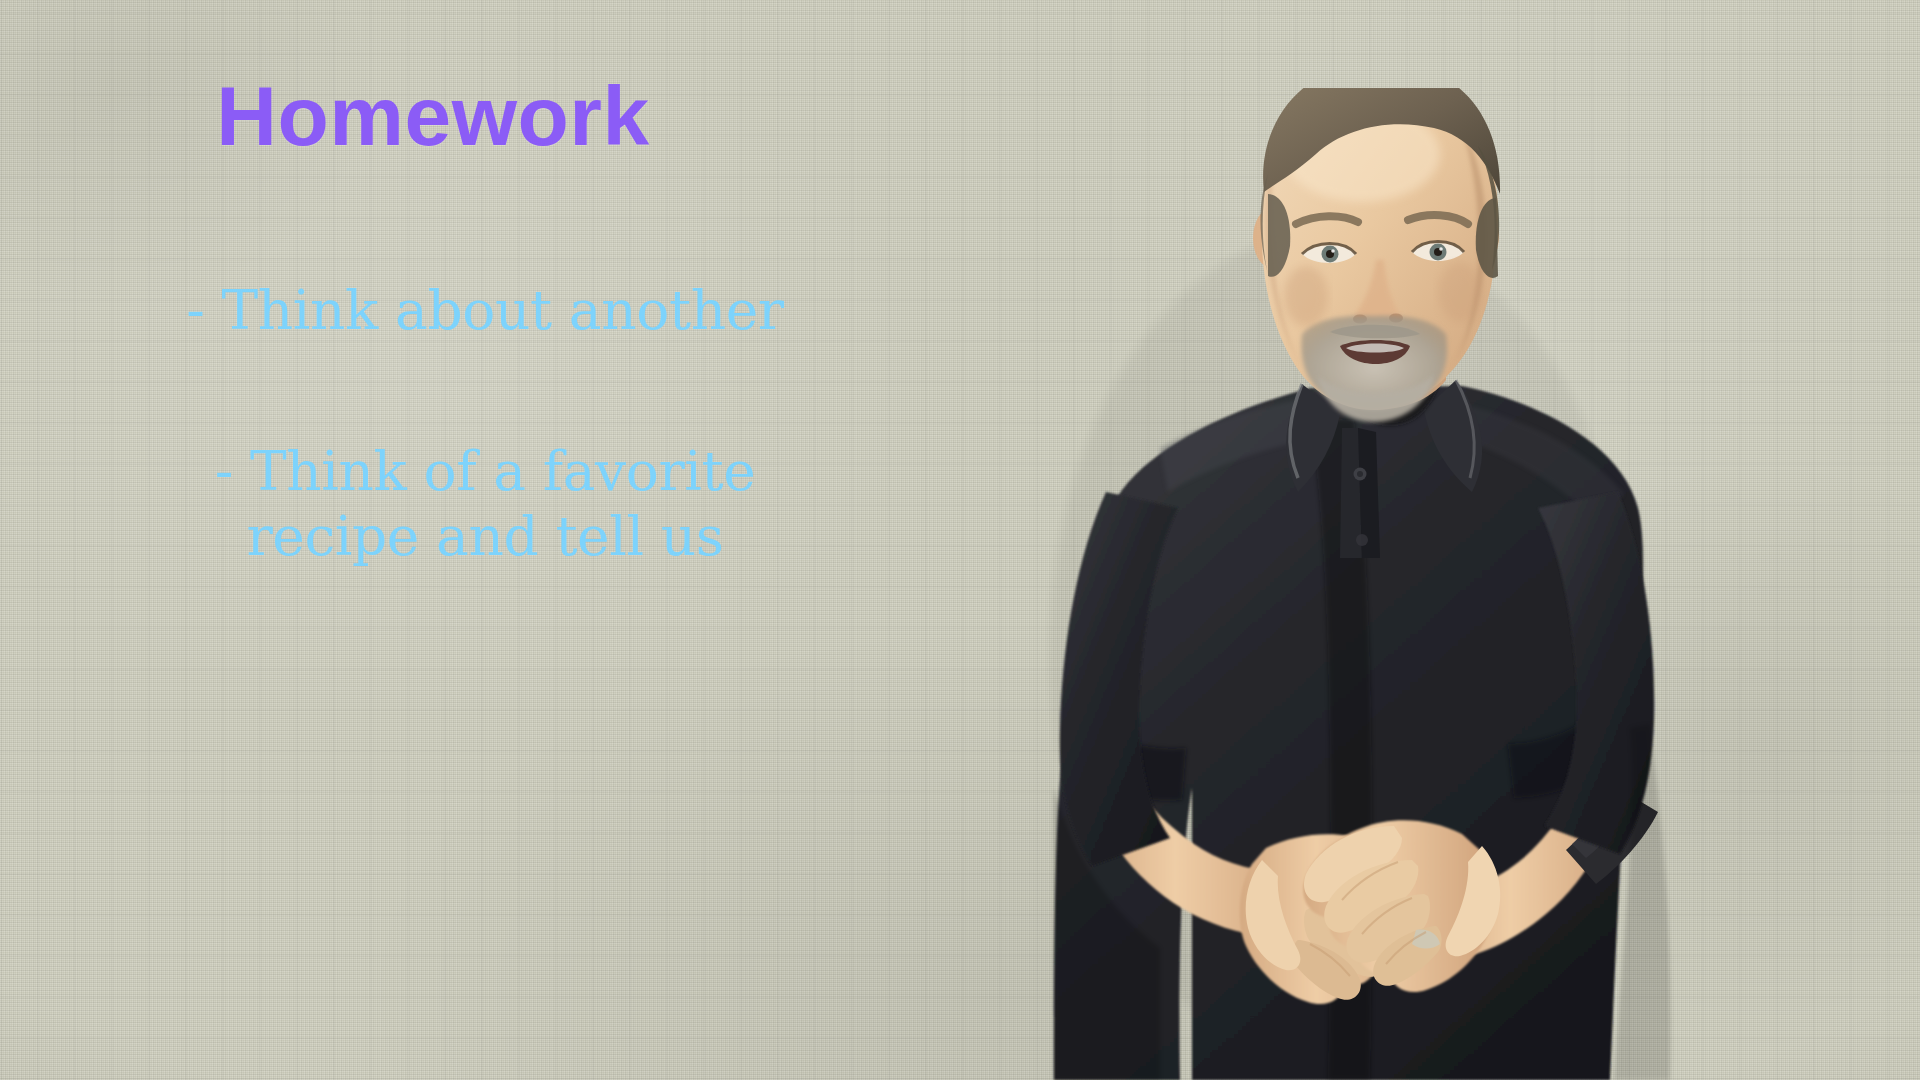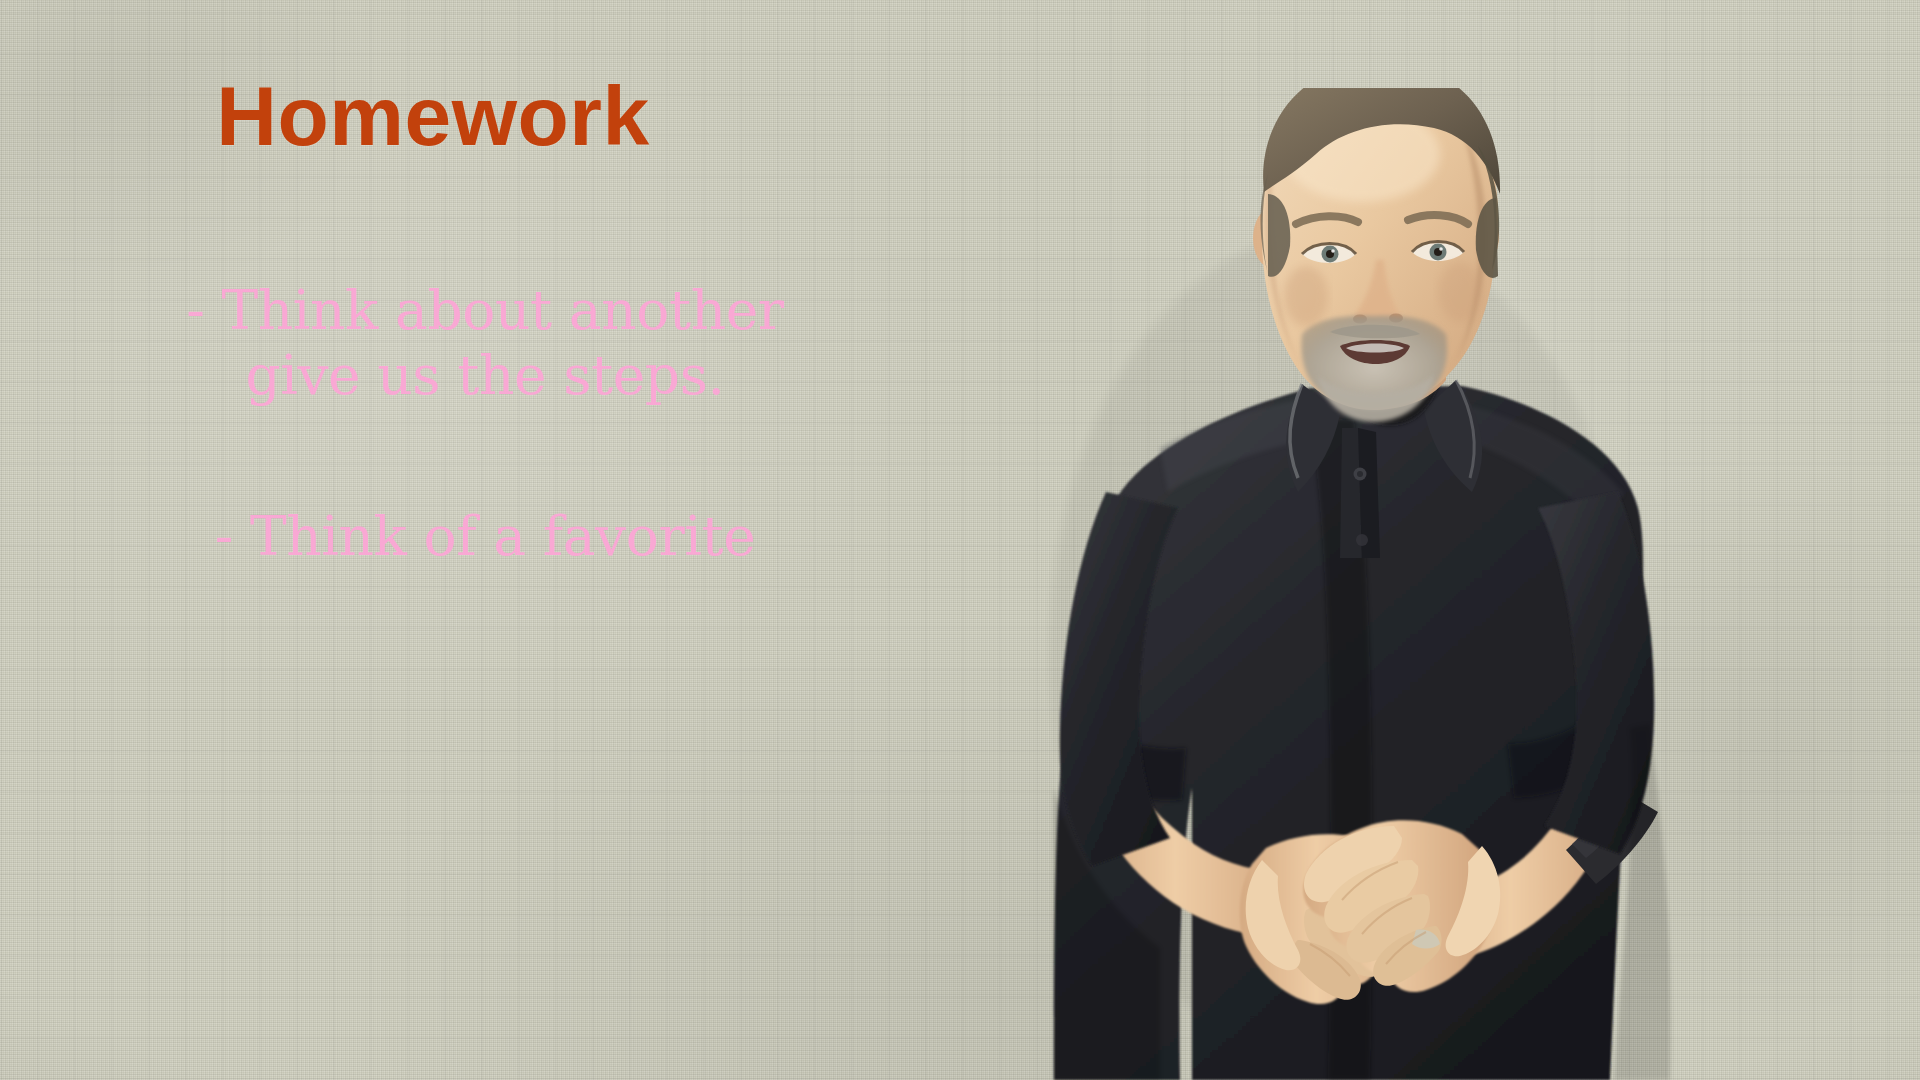--- a/index.html
+++ b/index.html
@@ -51,26 +51,26 @@
     background:radial-gradient(ellipse 130% 118% at 50% 46%,
       rgba(0,0,0,0) 54%, rgba(40,38,28,.10) 80%, rgba(30,28,20,.22) 100%);
   }
 
   
   .title{
     position:absolute;left:0;top:74px;width:866px;
     text-align:center;
     font-family:"Liberation Sans","DejaVu Sans",sans-serif;
     font-weight:bold;font-size:84px;letter-spacing:.5px;
-    color:#c2410c;line-height:1;
+    color:#8b5cf6;line-height:1;
     text-shadow:0 1px 0 rgba(255,255,255,.18);
   }
   .bullets{
     position:absolute;left:90px;top:278px;width:790px;
-    color:#f9a8d4;
+    color:#7dd3fc;
     font-family:"DejaVu Serif","Liberation Serif",serif;
   }
   .bullet{
     text-align:center;
     font-size:55px;line-height:1.18;
     letter-spacing:-.4px;
     font-weight:400;
   }
   .bullet + .bullet{margin-top:96px;}
   .bullet .ln{display:block;white-space:nowrap;}
@@ -329,22 +329,22 @@
   </div>
 
   <div class="wall-vignette"></div>
 
   <div class="title">Homework</div>
 
   <div class="bullets">
 
     <div class="bullet">
       <span class="ln">- Think about another</span>
-      <span class="ln">give us the steps.</span>
     </div>
 
     <div class="bullet">
       <span class="ln">- Think of a favorite</span>
+      <span class="ln">recipe and tell us</span>
     </div>
 
   </div>
 
 </div>
 
 </body></html>

